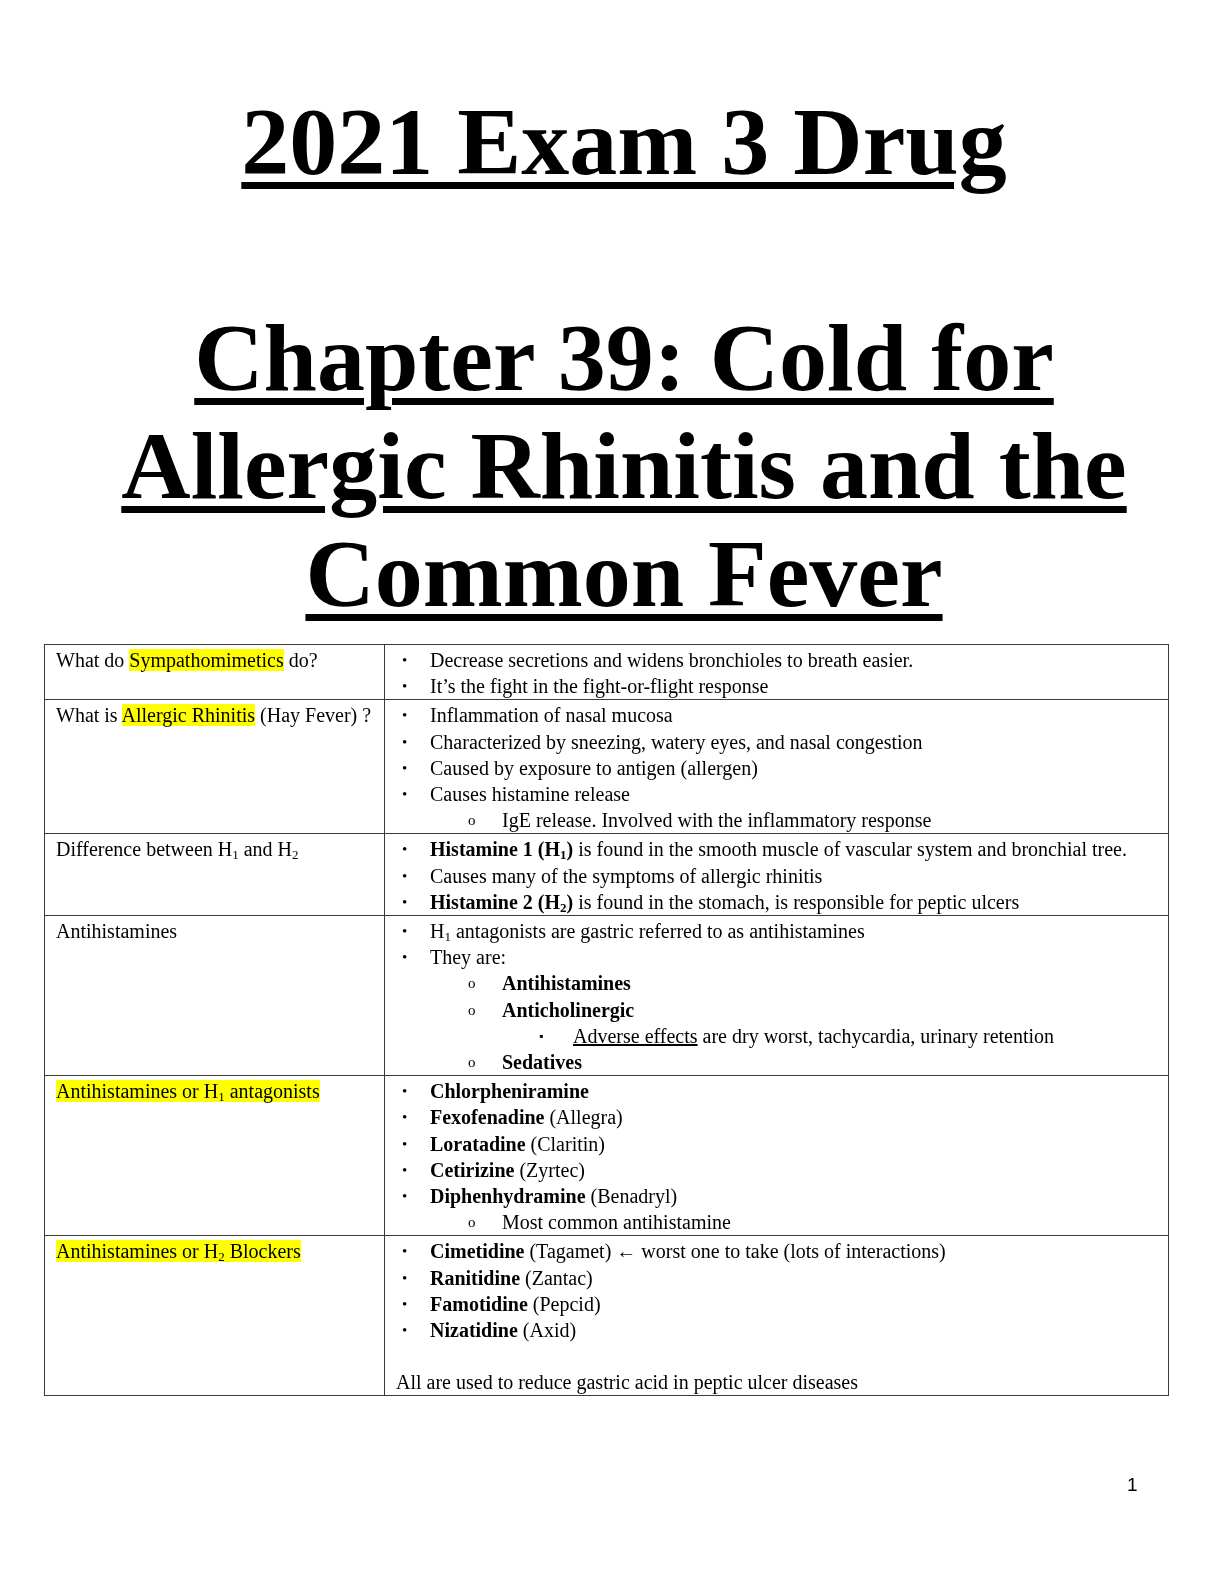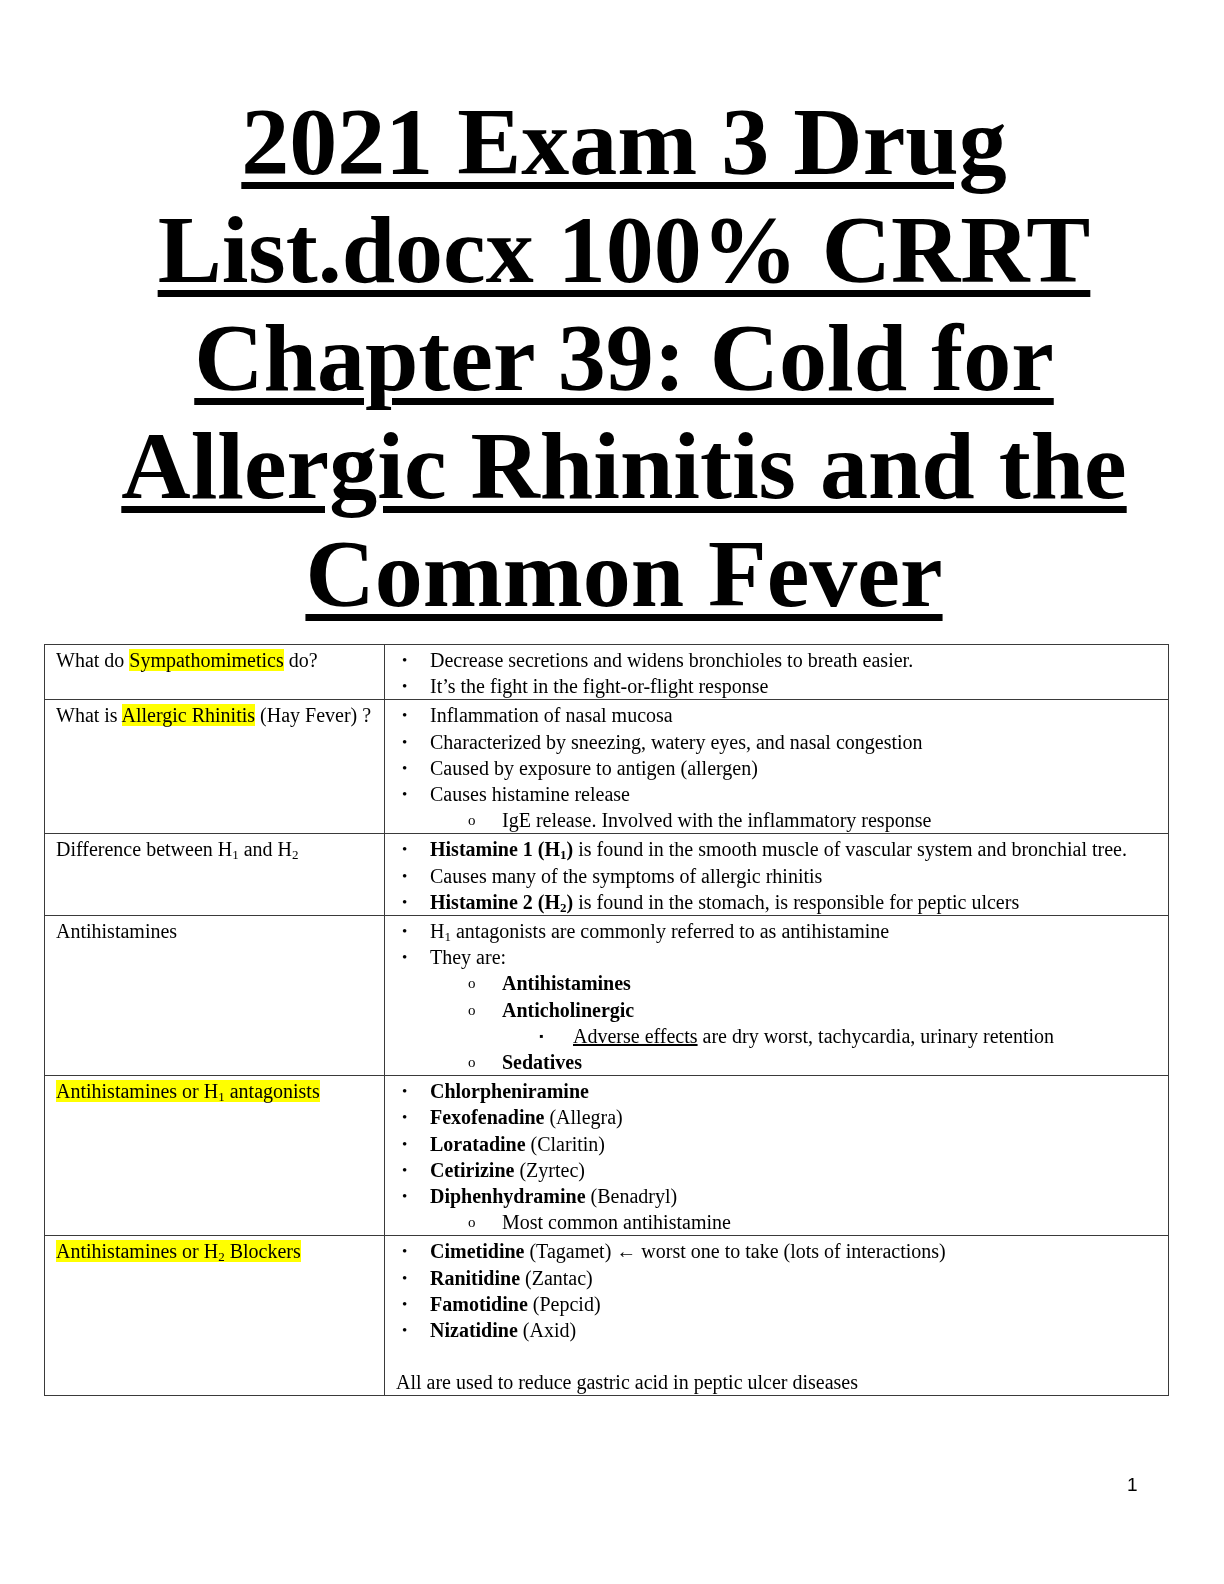--- a/index.html
+++ b/index.html
@@ -32,21 +32,21 @@
   sub { font-size: 13px; vertical-align: -3px; line-height: 0; }
   .u { text-decoration: underline; }
   .note { display: block; margin-top: 26px; }
   .pagenum { position: absolute; left: 1127px; top: 1474px; font-family: "Liberation Sans", sans-serif; font-size: 19px; }
 </style>
 </head>
 <body>
 
 <div class="title">
   <span>2021 Exam 3 Drug</span><br>
-  <span>List.docx 100% CRRT</span><br>
+  <br>
   <span>Chapter 39: Cold for</span><br>
   <span>Allergic Rhinitis and the</span><br>
   <span>Common Fever</span>
 </div>
 
 <table class="main">
 
   <tbody>
       <tr>
     <td class="q"><span>What do </span><span class="hl">Sympathomimetics</span><span> do?</span></td>
@@ -79,21 +79,21 @@
         <li class="l1"><span class="bul">•</span><span>Causes many of the symptoms of allergic rhinitis</span></li>
         <li class="l1"><span class="bul">•</span><b>Histamine 2 (H</b><b><sub>2</sub></b><b>)</b><span> is found in the stomach, is responsible for peptic ulcers</span></li>
       </ul>
     </td>
   </tr>
 
   <tr>
     <td class="q"><span>Antihistamines</span></td>
     <td class="a">
       <ul>
-        <li class="l1"><span class="bul">•</span><span>H</span><sub>1</sub><span> antagonists are commonly referred to as antihistamine</span></li>
+        <li class="l1"><span class="bul">•</span><span>H</span><sub>1</sub><span> antagonists are gastric referred to as antihistamines</span></li>
         <li class="l1"><span class="bul">•</span><span>They are:</span></li>
         <li class="l2"><span class="bul">o</span><b>Antihistamines</b></li>
         <li class="l2"><span class="bul">o</span><b>Anticholinergic</b></li>
         <li class="l3"><span class="bul">▪</span><span class="u">Adverse effects</span><span> are dry worst, tachycardia, urinary retention</span></li>
         <li class="l2"><span class="bul">o</span><b>Sedatives</b></li>
       </ul>
     </td>
   </tr>
 
   <tr>

